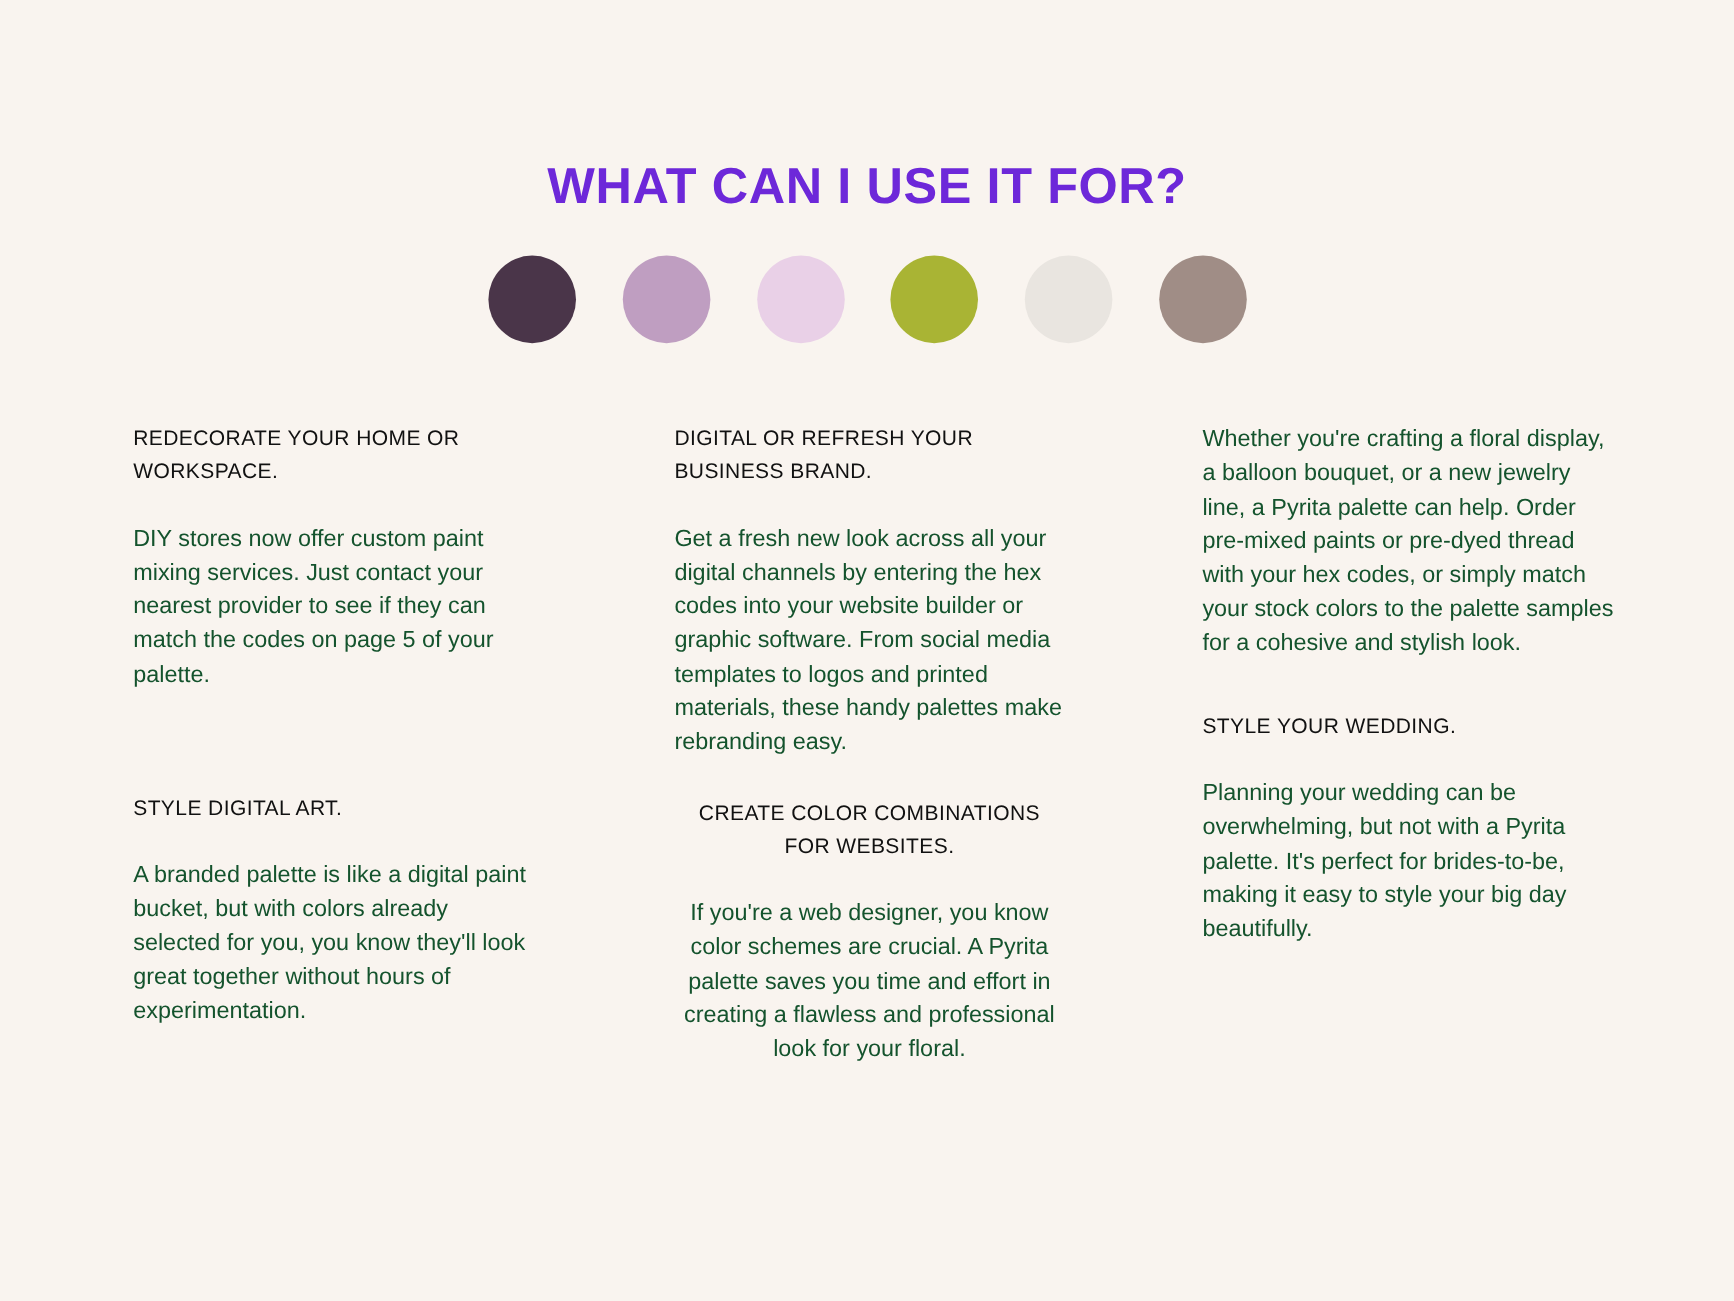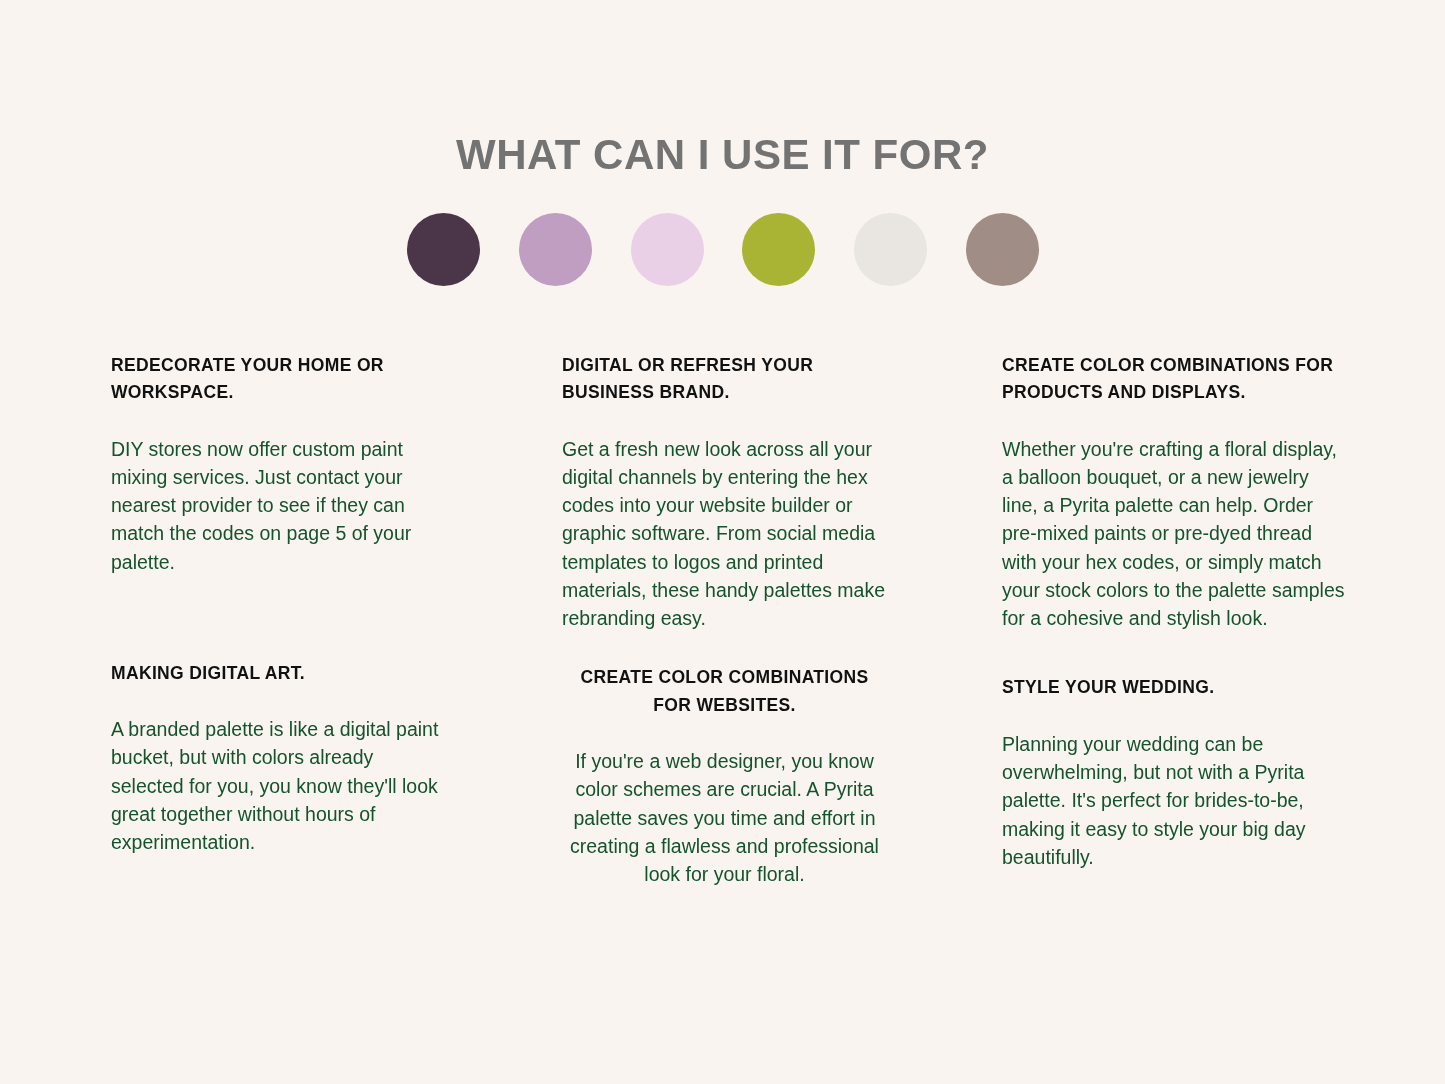--- a/index.html
+++ b/index.html
@@ -25,21 +25,21 @@
   
   .title {
     position: absolute;
     top: 104px;
     left: 0;
     width: 1445px;
     text-align: center;
     font-size: 42px;
     font-weight: 700;
     letter-spacing: 0.5px;
-    color: #737373;
+    color: #6d28d9;
     line-height: 1.1;
   }
 
   
   .swatch-row {
     position: absolute;
     top: 212px;
     left: 407px;
     width: 632px;
     height: 74px;
@@ -69,21 +69,21 @@
   }
   .col-1 { left: 111px; width: 330px; }
   .col-2 { left: 562px; width: 325px; }
   .col-3 { left: 1002px; width: 345px; }
 
   .block { margin-bottom: 0; }
   .block + .block { margin-top: 30px; }
 
   .block-heading {
     font-size: 17.5px;
-    font-weight: 700;
+    font-weight: 400;
     line-height: 1.56;
     letter-spacing: 0.35px;
     color: #111111;
     margin: 0 0 28px 0;
   }
   .block-body {
     font-size: 19.5px;
     font-weight: 400;
     line-height: 1.45;
     color: #14532d;
@@ -112,39 +112,38 @@
   </div>
 
   <div class="columns">
 
     <div class="col col-1">
       <div class="block block-1">
         <div class="block-heading">REDECORATE YOUR HOME OR WORKSPACE.</div>
         <p class="block-body">DIY stores now offer custom paint mixing services. Just contact your nearest provider to see if they can match the codes on page 5 of your palette.</p>
       </div>
       <div class="block block-2">
-        <div class="block-heading">MAKING DIGITAL ART.</div>
+        <div class="block-heading">STYLE DIGITAL ART.</div>
         <p class="block-body">A branded palette is like a digital paint bucket, but with colors already selected for you, you know they'll look great together without hours of experimentation.</p>
       </div>
     </div>
 
     <div class="col col-2">
       <div class="block block-1">
         <div class="block-heading">DIGITAL OR REFRESH YOUR BUSINESS BRAND.</div>
         <p class="block-body">Get a fresh new look across all your digital channels by entering the hex codes into your website builder or graphic software. From social media templates to logos and printed materials, these handy palettes make rebranding easy.</p>
       </div>
       <div class="block block-2">
         <div class="block-heading">CREATE COLOR COMBINATIONS FOR WEBSITES.</div>
         <p class="block-body">If you're a web designer, you know color schemes are crucial. A Pyrita palette saves you time and effort in creating a flawless and professional look for your floral.</p>
       </div>
     </div>
 
     <div class="col col-3">
       <div class="block block-1">
-        <div class="block-heading">CREATE COLOR COMBINATIONS FOR PRODUCTS AND DISPLAYS.</div>
         <p class="block-body">Whether you're crafting a floral display, a balloon bouquet, or a new jewelry line, a Pyrita palette can help. Order pre-mixed paints or pre-dyed thread with your hex codes, or simply match your stock colors to the palette samples for a cohesive and stylish look.</p>
       </div>
       <div class="block block-2">
         <div class="block-heading">STYLE YOUR WEDDING.</div>
         <p class="block-body">Planning your wedding can be overwhelming, but not with a Pyrita palette. It's perfect for brides-to-be, making it easy to style your big day beautifully.</p>
       </div>
     </div>
 
   </div>
 </div>

